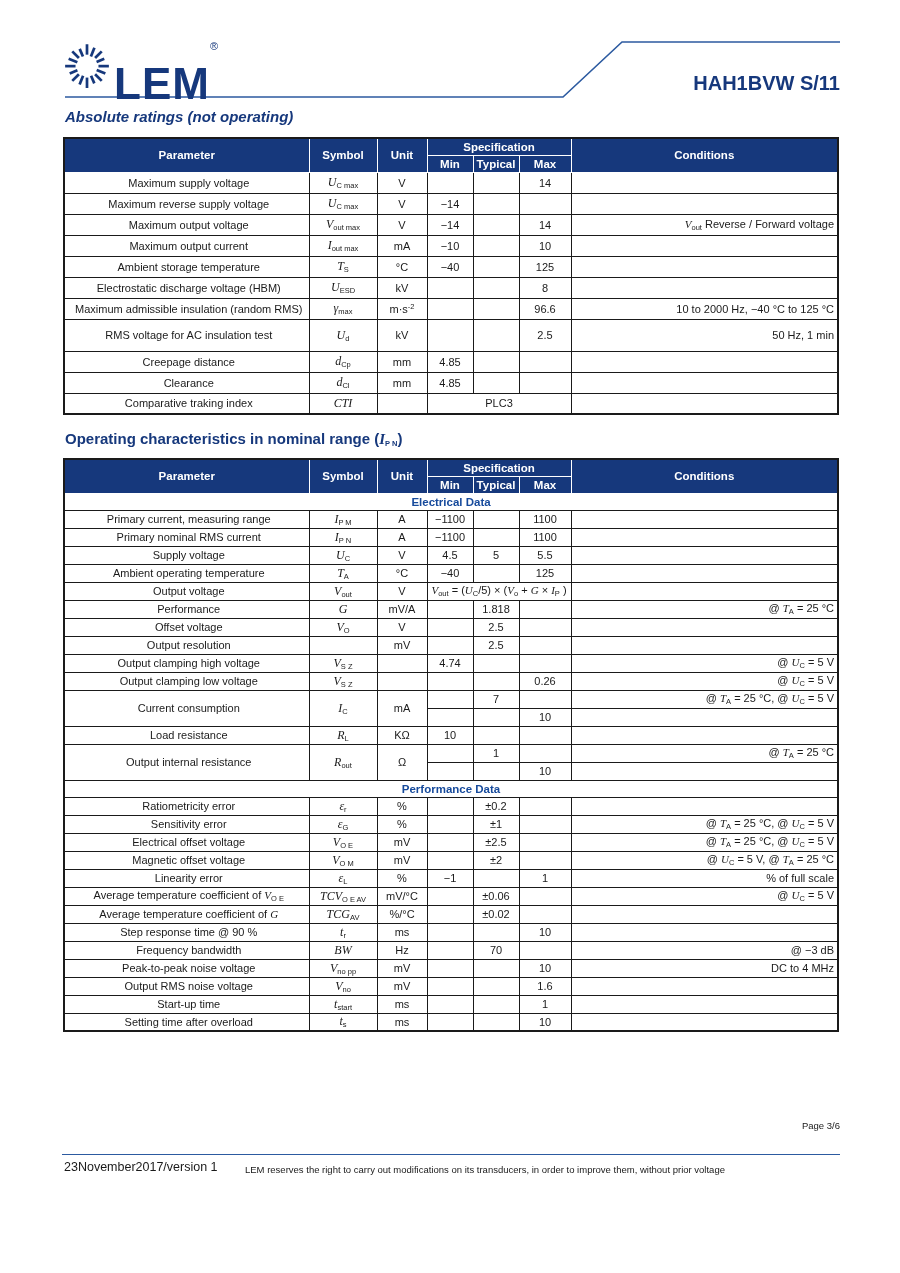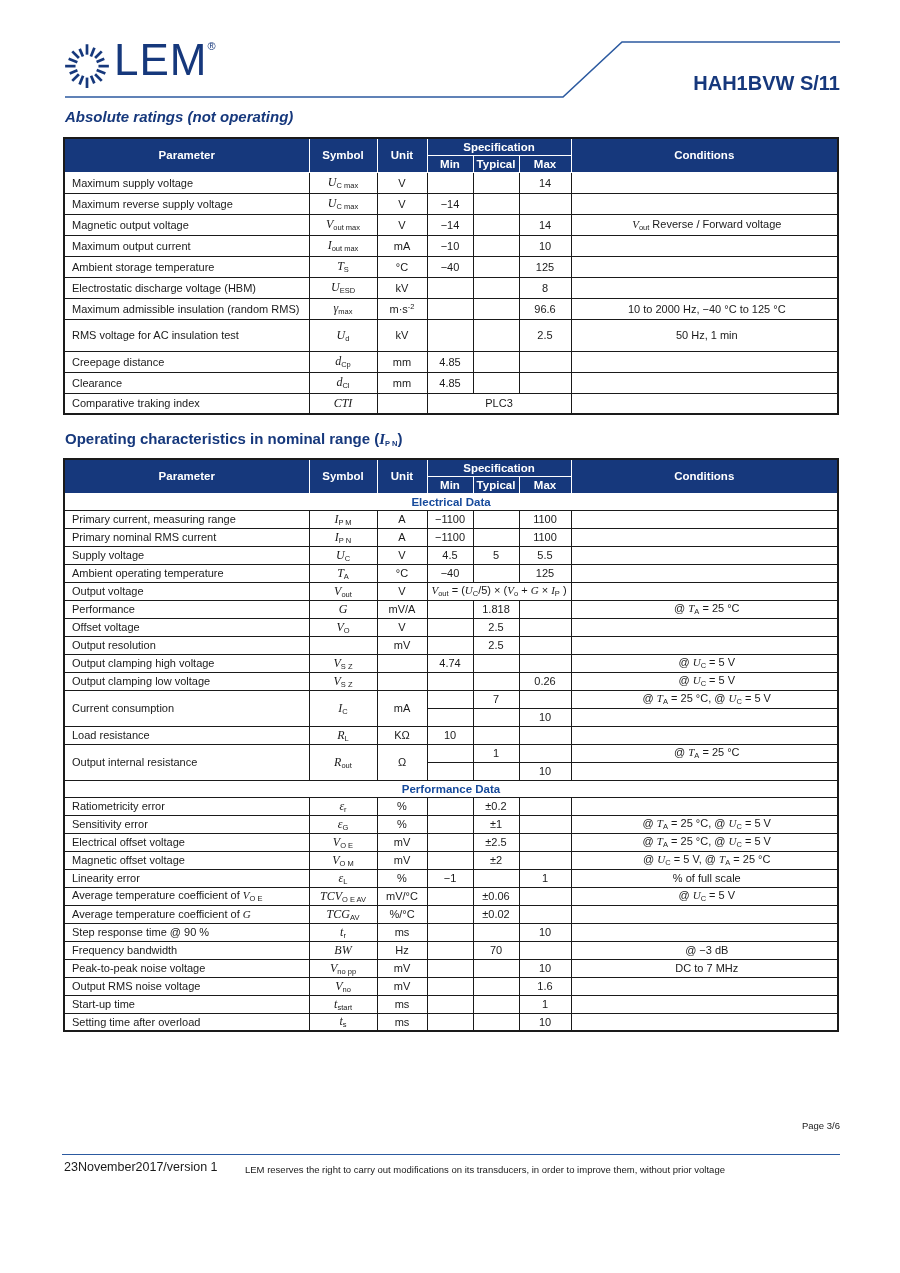--- a/index.html
+++ b/index.html
@@ -7,21 +7,21 @@
   }
   *{box-sizing:border-box;}
   html,body{margin:0;padding:0;}
   body{
     width:900px;height:1273px;position:relative;background:#fff;
     font-family:"Liberation Sans", sans-serif;color:var(--text);
   }
   
   .hdr-rule{position:absolute;top:0;left:0;}
   .logo{position:absolute;top:38px;left:62px;display:flex;align-items:flex-start;}
-  .logo-text{font-size:44px;font-weight:normal;color:var(--navy);line-height:44px;letter-spacing:1px;margin-left:2px;}
+  .logo-text{font-size:44px;font-weight:bold;color:var(--navy);line-height:44px;letter-spacing:1px;margin-left:2px;margin-top:24px;}
   .logo-reg{font-size:11px;color:var(--navy);margin-top:2px;}
   .product-title{position:absolute;top:72px;right:60px;font-size:20px;font-weight:bold;color:var(--navy);}
   .section-title{position:absolute;left:65px;font-size:15px;font-weight:bold;color:var(--navy);}
   #title-abs{top:108px;}
   #title-op{top:430px;}
   
   table{border-collapse:collapse;table-layout:fixed;width:679px;position:absolute;left:63px;
         border:2px solid var(--border);}
   #tbl-abs{top:137px;}
   #tbl-op{top:458px;}
@@ -30,23 +30,23 @@
     border:1px solid #fff;height:17px;padding:0;
   }
   tbody td{
     border:1px solid var(--border);font-size:11px;padding:0 3px;vertical-align:middle;
     overflow:hidden;white-space:nowrap;
   }
   tbody tr:first-child > td{border-top:1.5px solid var(--border);}
   #tbl-abs tbody td{height:21px;}
   #tbl-abs tr.tall td{height:32px;}
   #tbl-op tbody td{height:18px;}
-  .c-param{text-align:left;padding-left:7px;}
+  .c-param{text-align:center;padding-left:7px;}
   .c-sym,.c-unit,.c-val,.c-spanval{text-align:center;}
-  .c-cond{text-align:center;padding-left:8px;}
+  .c-cond{text-align:right;padding-left:8px;}
   .c-section{color:var(--section);font-weight:bold;text-align:center;font-size:11.5px;height:17px !important;}
   i{font-family:"Liberation Serif", serif;}
   .c-sym i{font-size:12px;}
   sub{font-size:7.5px;font-style:normal;font-family:"Liberation Sans",sans-serif;vertical-align:-2px;letter-spacing:0;}
   sup{font-size:7.5px;font-style:normal;vertical-align:4px;}
   
   .page-num{position:absolute;top:1120px;right:60px;font-size:9.5px;color:var(--text);}
   .footer-rule{position:absolute;top:1154px;left:62px;width:778px;border-top:1.6px solid var(--line);}
   .version{position:absolute;top:1160px;left:64px;font-size:12.5px;color:var(--text);}
   .disclaimer{position:absolute;top:1164px;left:245px;font-size:9.5px;color:var(--text);}
@@ -125,21 +125,21 @@
       <tr>
         <td class="c-param">Maximum reverse supply voltage</td>
         <td class="c-sym"><i>U</i><sub>C max</sub></td>
         <td class="c-unit">V</td>
         <td class="c-val">−14</td>
         <td class="c-val"></td>
         <td class="c-val"></td>
         <td class="c-cond"></td>
       </tr>
       <tr>
-        <td class="c-param">Magnetic output voltage</td>
+        <td class="c-param">Maximum output voltage</td>
         <td class="c-sym"><i>V</i><sub>out max</sub></td>
         <td class="c-unit">V</td>
         <td class="c-val">−14</td>
         <td class="c-val"></td>
         <td class="c-val">14</td>
         <td class="c-cond"><i>V</i><sub>out</sub> Reverse / Forward voltage</td>
       </tr>
       <tr>
         <td class="c-param">Maximum output current</td>
         <td class="c-sym"><i>I</i><sub>out max</sub></td>
@@ -452,21 +452,21 @@
         <td class="c-val"></td>
         <td class="c-cond">@ −3 dB</td>
       </tr>
       <tr>
         <td class="c-param">Peak-to-peak noise voltage</td>
         <td class="c-sym"><i>V</i><sub>no pp</sub></td>
         <td class="c-unit">mV</td>
         <td class="c-val"></td>
         <td class="c-val"></td>
         <td class="c-val">10</td>
-        <td class="c-cond">DC to 7 MHz</td>
+        <td class="c-cond">DC to 4 MHz</td>
       </tr>
       <tr>
         <td class="c-param">Output RMS noise voltage</td>
         <td class="c-sym"><i>V</i><sub>no</sub></td>
         <td class="c-unit">mV</td>
         <td class="c-val"></td>
         <td class="c-val"></td>
         <td class="c-val">1.6</td>
         <td class="c-cond"></td>
       </tr>

